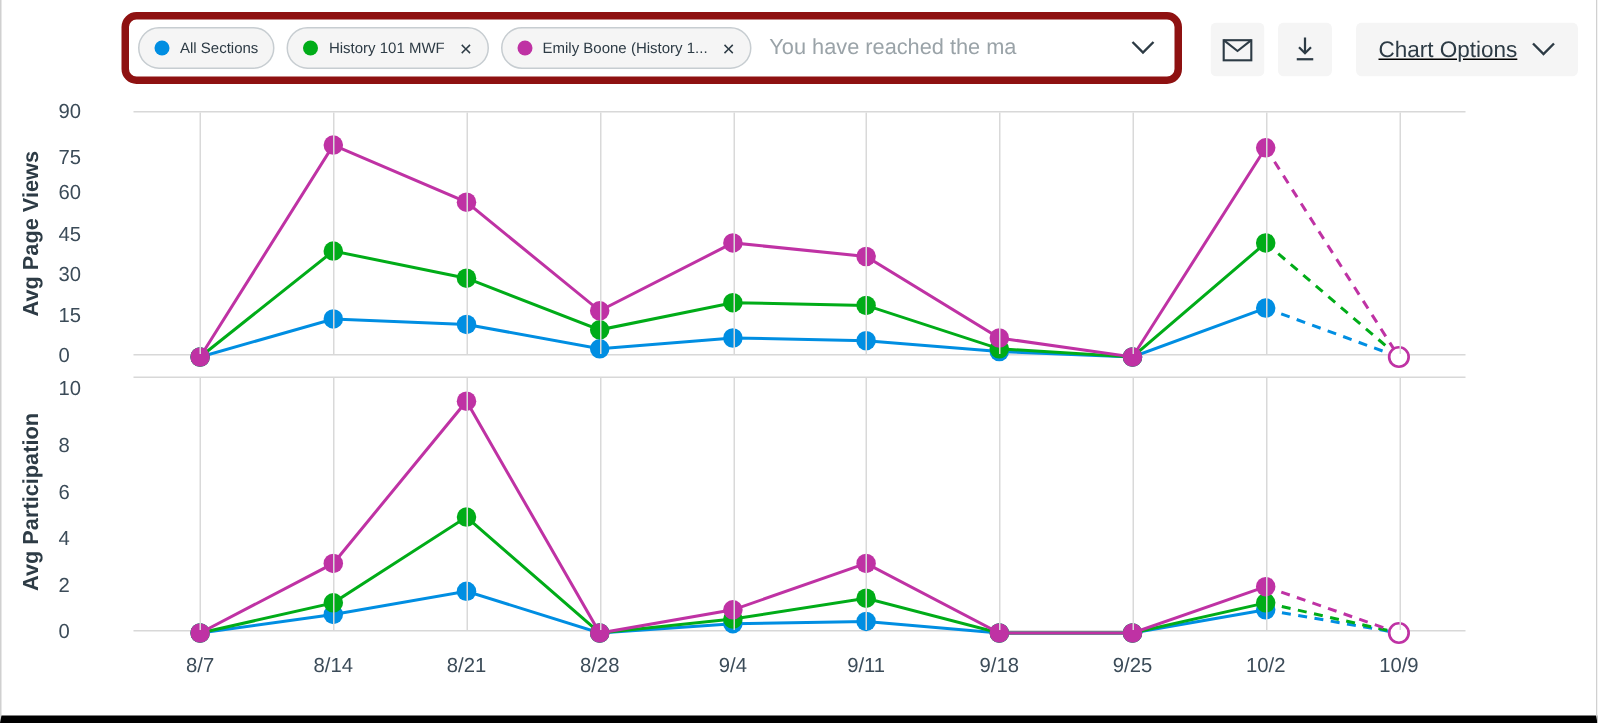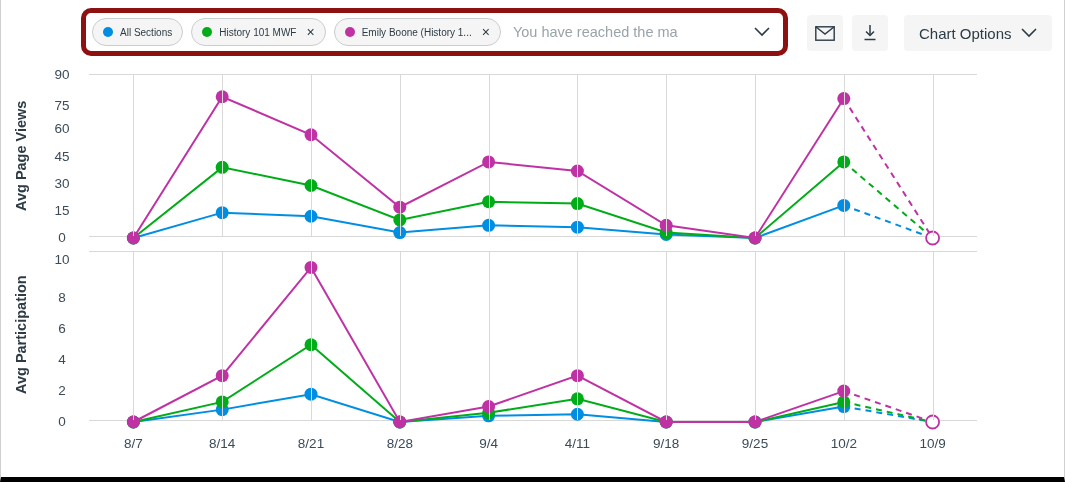--- a/index.html
+++ b/index.html
@@ -102,20 +102,21 @@
     align-items: center;
     justify-content: center;
     cursor: pointer;
   }
   #btn-message { left: 806px; width: 36px; }
   #btn-download { left: 851px; width: 36px; }
   #btn-chart-options {
     left: 903px; width: 148px;
     justify-content: space-between;
     padding: 0 14px;
+    text-decoration: underline;
   }
   #chart-options-label {
     font-size: 15px;
     color: #2d3b45;
   }
 
   
   #chart-area {
     position: absolute;
     left: 0; top: 68px;
@@ -136,21 +137,21 @@
     transform: rotate(180deg);
     text-align: center;
   }
   #title-top { top: 14px; height: 148px; }
   #title-bottom { top: 16px; height: 152px; }
 
   .ytick {
     position: absolute;
     right: 0;
     width: 46px;
-    text-align: center;
+    text-align: left;
     font-size: 13.5px;
     color: #3b4b58;
     transform: translateY(-50%);
   }
   .ytick-wrap {
     position: absolute;
     left: 38px;
     width: 46px;
     top: 0; height: 100%;
   }
@@ -363,20 +364,20 @@
           </svg>
         </div>
     </div>
 
     <div id="xaxis">
         <div class="xtick" style="left: 44.4px;">8/7</div>
         <div class="xtick" style="left: 133.2px;">8/14</div>
         <div class="xtick" style="left: 222px;">8/21</div>
         <div class="xtick" style="left: 310.8px; text-align: right;">8/28</div>
         <div class="xtick" style="left: 399.6px;">9/4</div>
-        <div class="xtick" style="left: 488.4px;">4/11</div>
+        <div class="xtick" style="left: 488.4px;">9/11</div>
         <div class="xtick" style="left: 577.2px;">9/18</div>
         <div class="xtick" style="left: 666px;">9/25</div>
         <div class="xtick" style="left: 754.8px;">10/2</div>
         <div class="xtick" style="left: 843.6px;">10/9</div>
       </div>
   </div>
 </div>
 
 </body></html>

